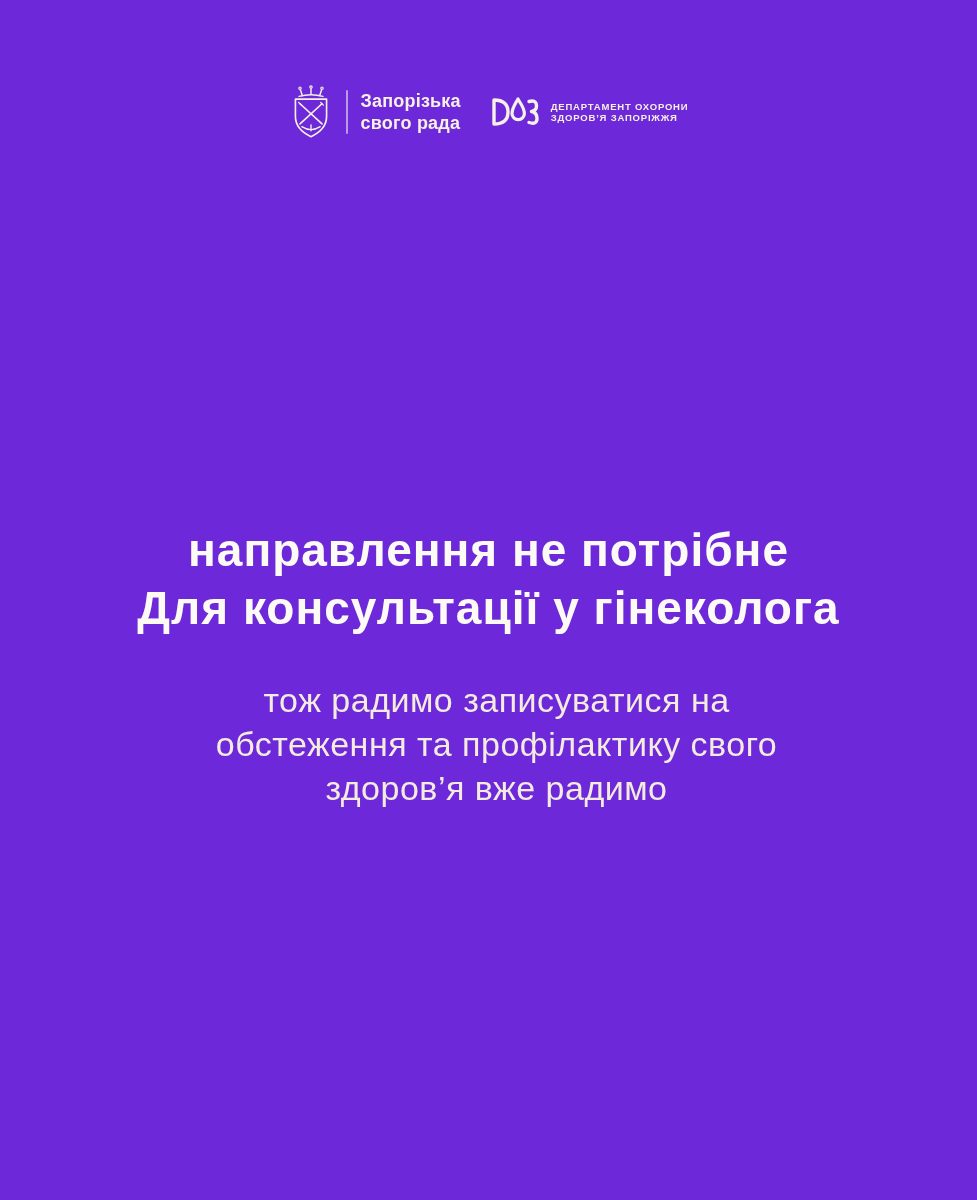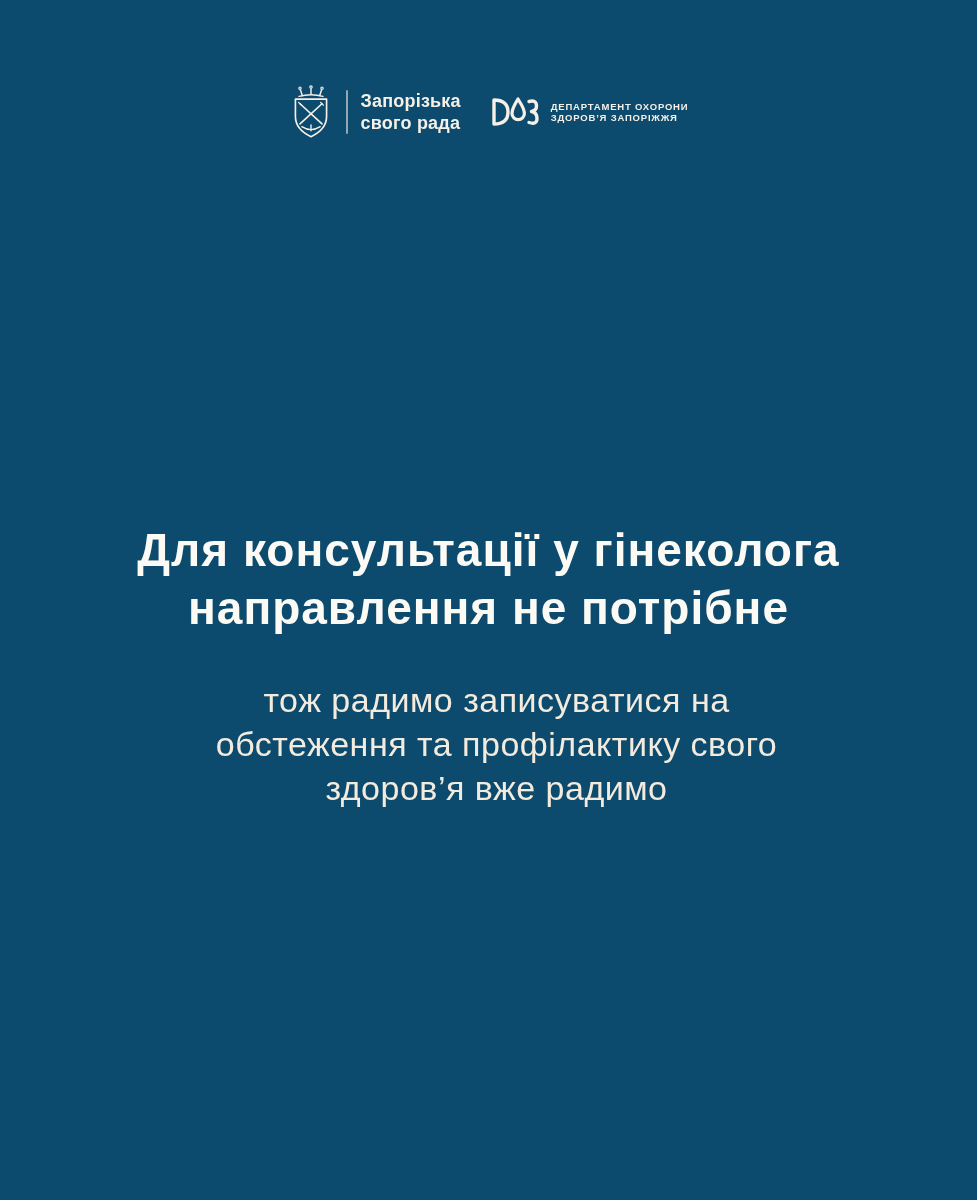--- a/index.html
+++ b/index.html
@@ -6,21 +6,21 @@
     margin: 0;
     padding: 0;
     background: #2b2b2b;
     font-family: "Liberation Sans", "DejaVu Sans", sans-serif;
   }
   .poster {
     position: relative;
     width: 977px;
     height: 1200px;
     margin: 0 auto;
-    background: #0c4a6e;
+    background: #6d28d9;
     overflow: hidden;
     color: #F6F0E6;
   }
 
   
   .header {
     position: absolute;
     top: 84px;
     left: 0;
     width: 100%;
@@ -154,22 +154,22 @@
       </svg>
       <div class="dept-name">
         <span>ДЕПАРТАМЕНТ ОХОРОНИ</span>
         <span>ЗДОРОВ’Я ЗАПОРІЖЖЯ</span>
       </div>
     </div>
 
   </header>
 
   <h1 class="heading">
+    <span>направлення не потрібне</span>
     <span>Для консультації у гінеколога</span>
-    <span>направлення не потрібне</span>
   </h1>
 
   <p class="subtext">
     <span>тож радимо записуватися на</span>
     <span>обстеження та профілактику свого</span>
     <span>здоров’я вже радимо</span>
   </p>
 
 </div>
 

